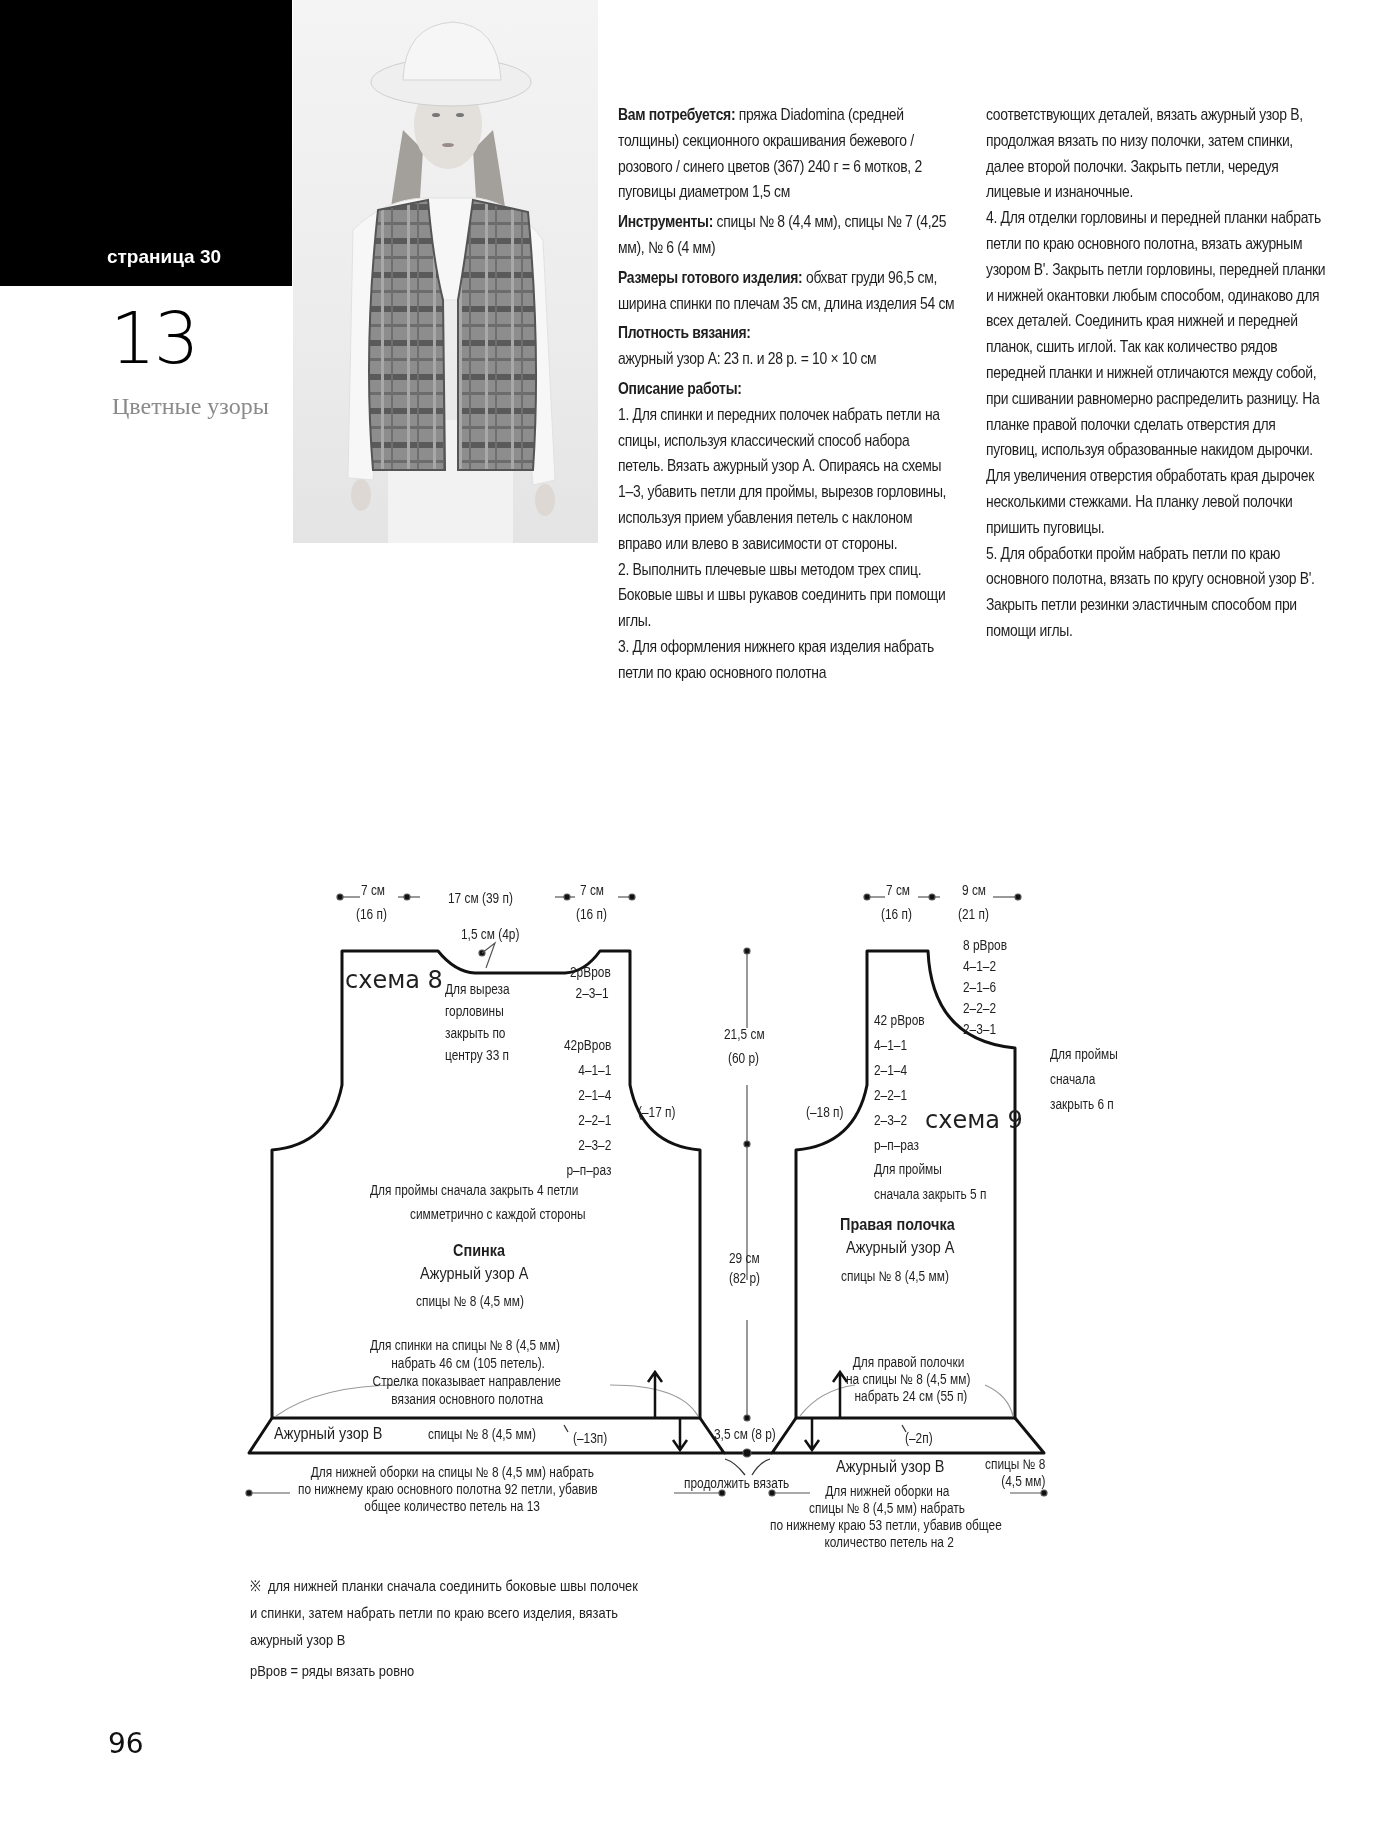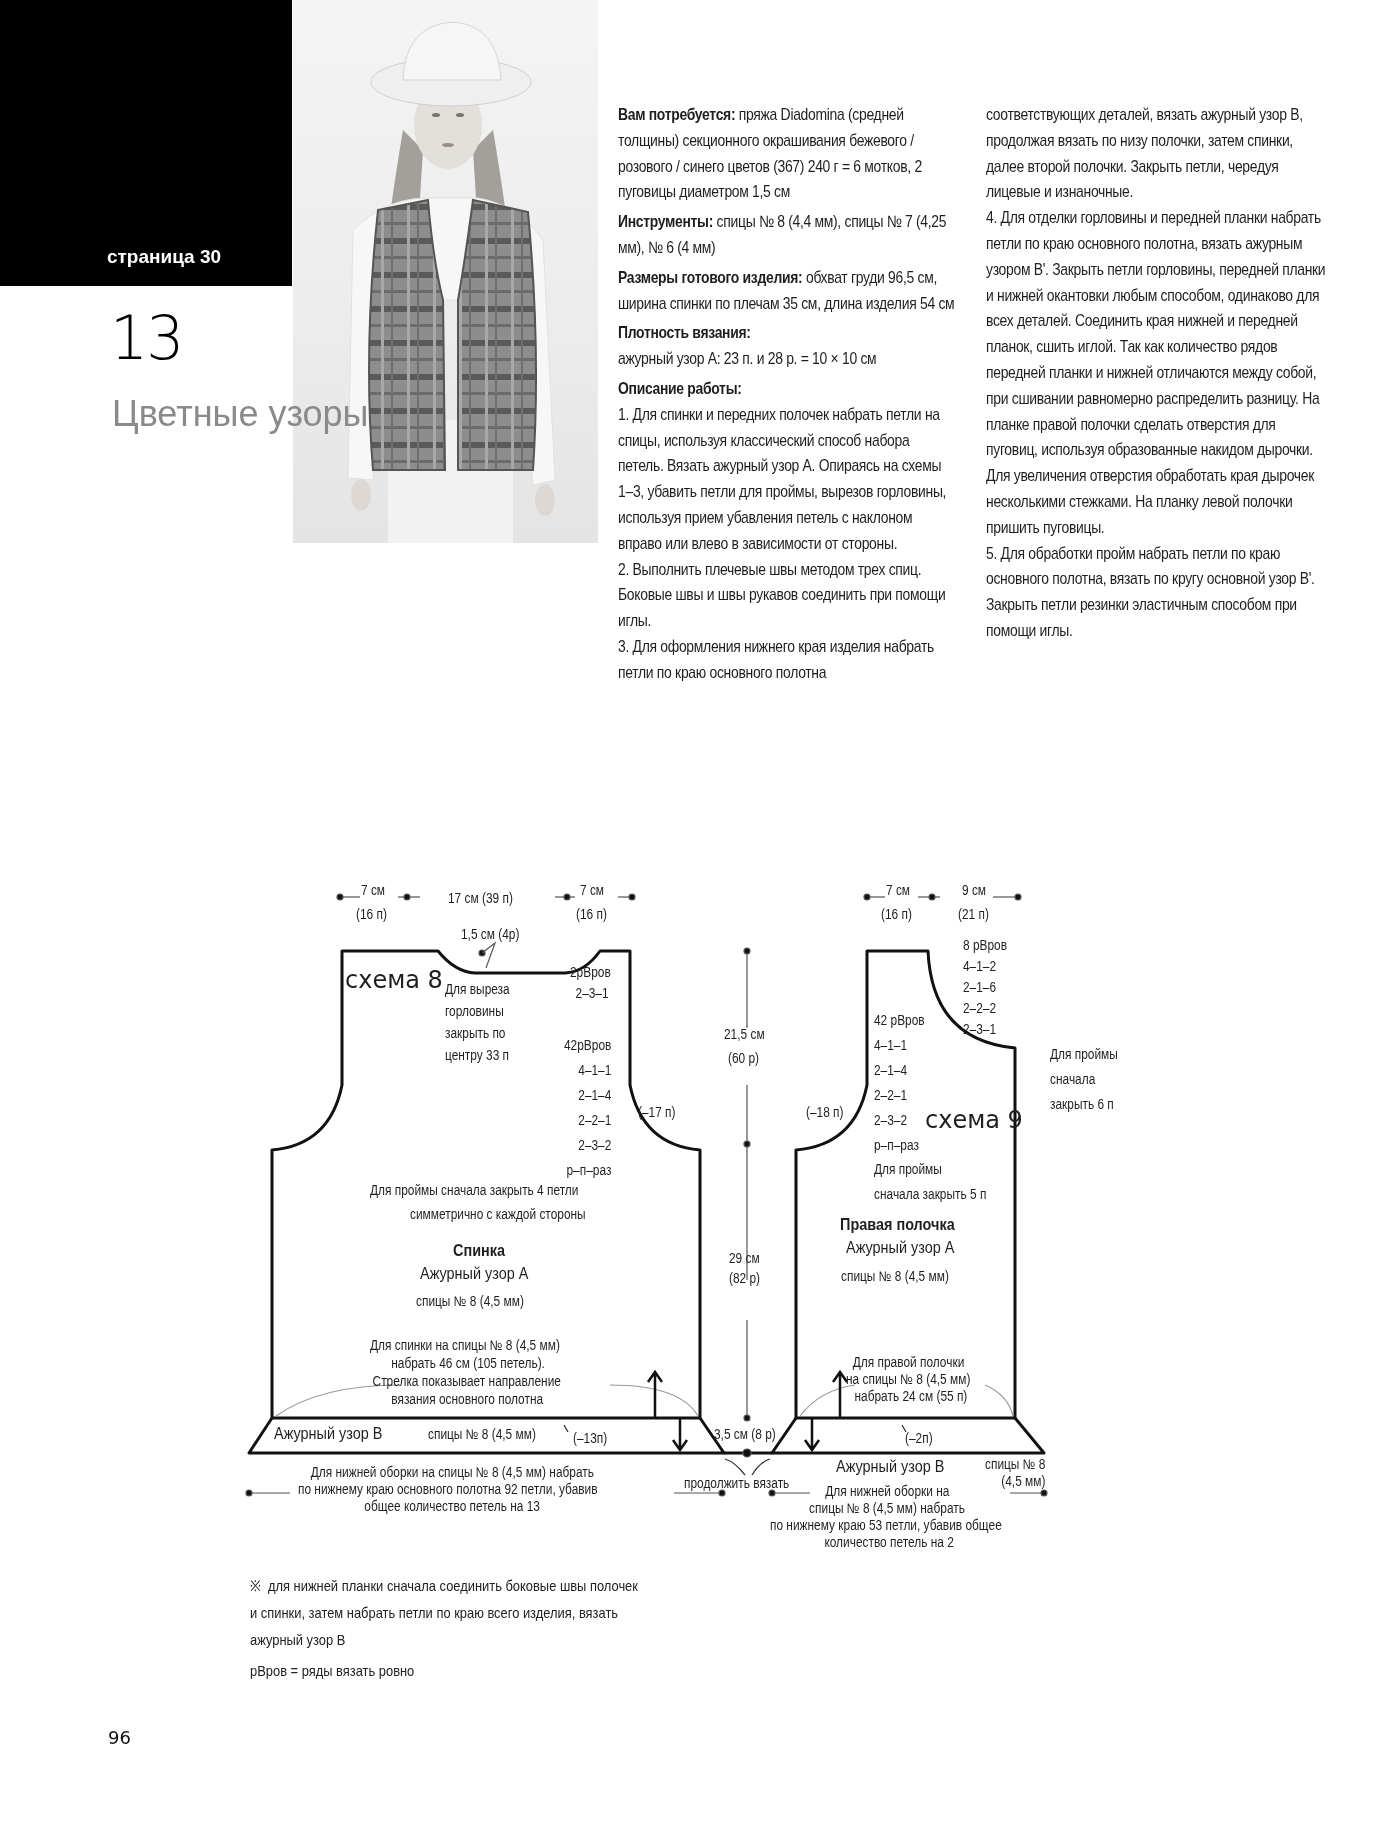--- a/index.html
+++ b/index.html
@@ -1,37 +1,37 @@
 <!DOCTYPE html>
 <html><head>
 <meta charset="utf-8">
 <style>
   html,body{margin:0;padding:0;background:#fff;}
   body{width:1400px;height:1827px;position:relative;overflow:hidden;font-family:"Liberation Sans",sans-serif;color:#1a1a1a;}
   .abs{position:absolute;}
   #blackbox{left:0;top:0;width:292px;height:286px;background:#000;}
   #page-ref{left:0;width:292px;top:246px;text-align:center;color:#fff;font-size:19px;font-weight:bold;padding-left:36px;box-sizing:border-box;}
-  #pattern-number{left:110px;top:288px;font-size:60px;line-height:100px;color:#000;font-family:"DejaVu Sans",sans-serif;font-weight:300;letter-spacing:-2px;}
-  #pattern-title{left:112px;top:393px;font-size:36px;color:#8a8a8a;font-family:Liberation Sans, sans-serif;z-index:3;white-space:nowrap;}
+  #pattern-number{left:110px;top:288px;font-size:72px;line-height:100px;color:#000;font-family:"DejaVu Sans",sans-serif;font-weight:300;letter-spacing:-2px;}
+  #pattern-title{left:112px;top:393px;font-size:24px;color:#8a8a8a;font-family:Liberation Serif, serif;z-index:3;white-space:nowrap;}
   #photo{left:293px;top:0;width:305px;height:543px;background:linear-gradient(180deg,#f4f4f4 0%,#ececec 60%,#e4e4e4 100%);overflow:hidden;z-index:1;}
   .col{position:absolute;top:102px;font-family:"Liberation Sans",sans-serif;font-size:16.2px;line-height:25.8px;color:#1e1e1e;letter-spacing:-0.35px;transform:scaleX(0.86);transform-origin:left top;}
   #col1{left:618px;width:395px;}
   #col2{left:986px;width:395px;}
   .col p{margin:0 0 4px 0;}
   .col b{font-weight:bold;}
   .col .blk{display:block;}
   .dlab{position:absolute;font-size:14px;line-height:17px;color:#1f1f1f;white-space:nowrap;transform:scaleX(0.85);transform-origin:left top;}
   .dlab.c{text-align:center;}
   .big{font-size:24px;font-family:"DejaVu Sans",sans-serif;transform:none;}
   .bold{font-weight:bold;}
   .m17{font-size:17px;line-height:22px;}
   #diagram{position:absolute;left:0;top:0;width:1400px;height:1827px;}
   #footnote{left:250px;top:1572px;font-size:15px;line-height:27px;color:#222;transform:scaleX(0.86);transform-origin:left top;width:460px;}
   #legend{left:250px;top:1662px;font-size:15px;color:#222;transform:scaleX(0.86);transform-origin:left top;white-space:nowrap;}
-  #page-number{left:108px;top:1727px;font-size:18px;color:#111;font-family:"DejaVu Sans",sans-serif;}
+  #page-number{left:108px;top:1727px;font-size:28px;color:#111;font-family:"DejaVu Sans",sans-serif;}
 </style>
 </head>
 <body>
 
 <div id="blackbox" class="abs"></div>
 <div id="page-ref" class="abs">страница 30</div>
 <div id="pattern-number" class="abs">13</div>
 <div id="pattern-title" class="abs">Цветные узоры</div>
 
 <div id="photo" class="abs">

